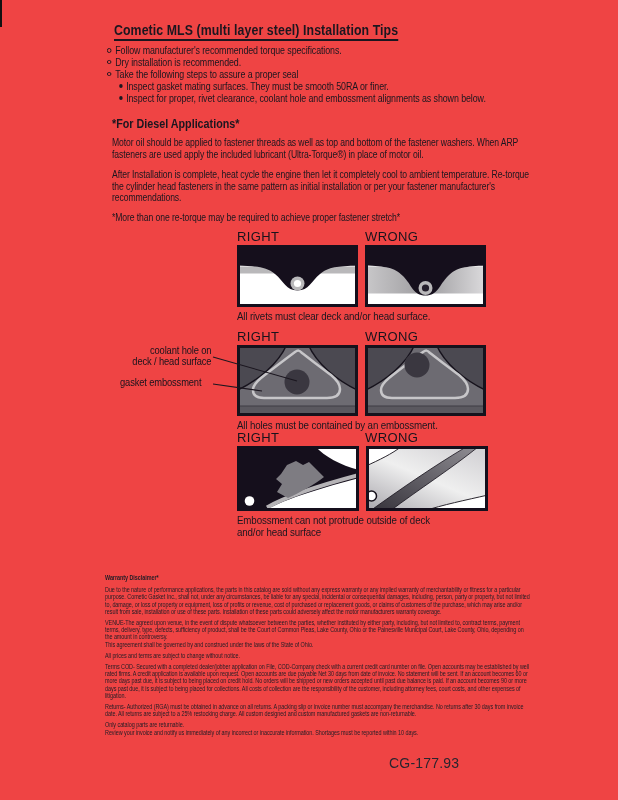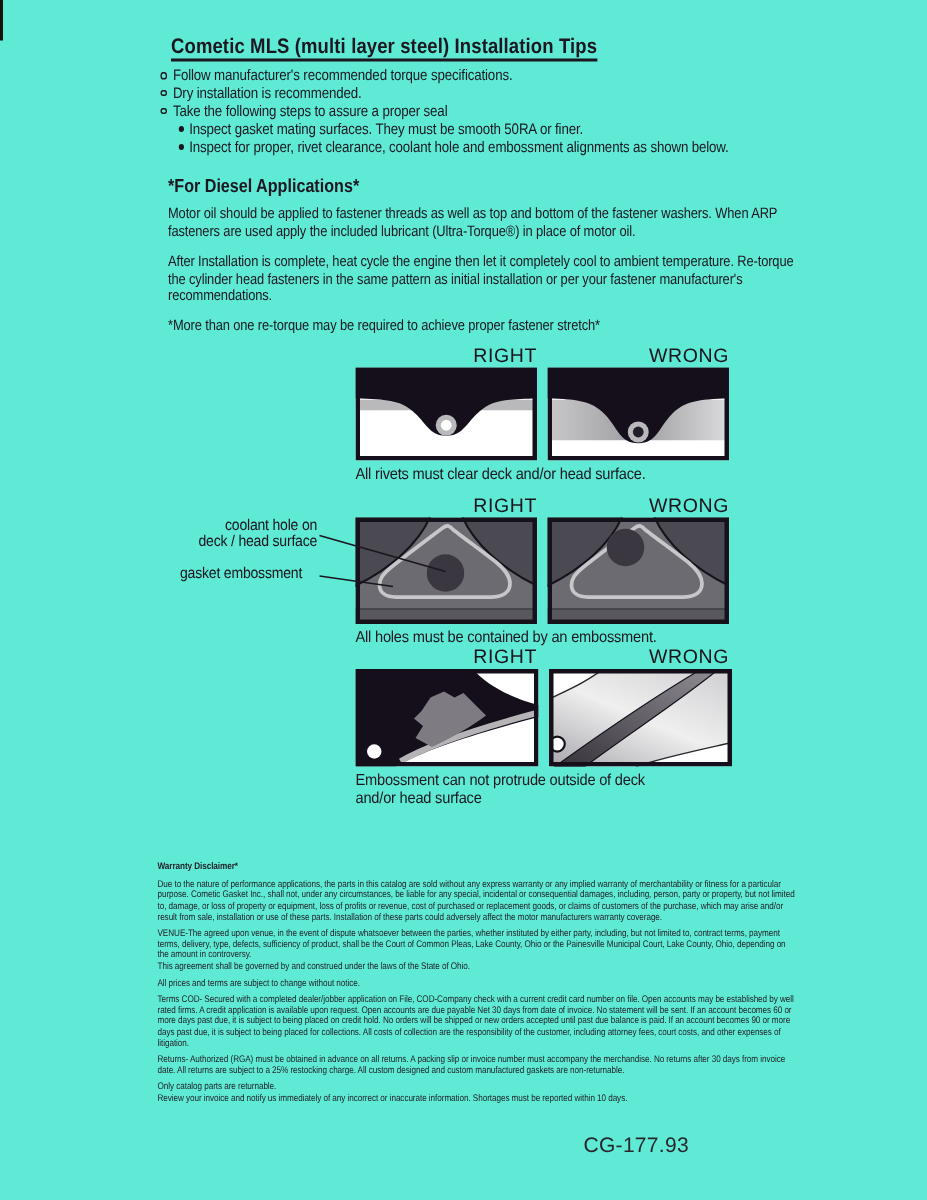--- a/index.html
+++ b/index.html
@@ -1,16 +1,16 @@
 <!DOCTYPE html>
 <html><head>
 <meta charset="utf-8">
 <style>
   html,body{margin:0;padding:0;background:#fff;}
-  #page{position:relative;width:618px;height:800px;background:#5eead4;overflow:hidden;
+  #page{position:relative;width:618px;height:800px;background:#ef4444;overflow:hidden;
         font-family:"Liberation Sans",sans-serif;color:#1b161f;}
   .edge-mark{position:absolute;left:0;top:0;width:2px;height:27px;background:#111;}
 
   .title{position:absolute;left:114px;top:22px;font-size:14px;font-weight:bold;
          letter-spacing:.1px;transform:scaleX(.88);transform-origin:0 0;
          border-bottom:2px solid #1b161f;padding-bottom:1px;white-space:nowrap;}
 
   .bullets{position:absolute;left:107px;top:45px;width:520px;font-size:10.2px;line-height:11.9px;
            transform:scaleX(.87);transform-origin:0 0;letter-spacing:-.1px;}
   .bullet{display:flex;}
@@ -19,21 +19,21 @@
   .bullet.sub{margin-left:14px;}
   .sb-marker{width:4px;height:4px;background:#1b161f;border-radius:50%;margin:3.5px 4px 0 0;flex:0 0 auto;}
 
   .diesel{position:absolute;left:112px;top:119px;width:492px;font-size:10px;line-height:11.4px;
           transform:scaleX(.86);transform-origin:0 0;letter-spacing:-.1px;}
   .diesel h2{font-size:12.5px;margin:0 0 7px 0;letter-spacing:0;}
   .diesel p{margin:0 0 9px 0;}
 
   .dgrow{position:absolute;left:237px;width:260px;}
   .dg-labels{display:flex;gap:7px;margin-bottom:1px;}
-  .dg-label{width:121px;text-align:right;font-size:13px;letter-spacing:.4px;color:#18131c;}
+  .dg-label{width:121px;text-align:left;font-size:13px;letter-spacing:.4px;color:#18131c;}
   .dg-boxes{display:flex;gap:7px;}
   .dg-caption{font-size:10.6px;margin-top:3px;letter-spacing:-.15px;white-space:nowrap;
               transform:scaleX(.92);transform-origin:0 0;}
   .dg-caption.two{line-height:12px;}
 
   .anno{position:absolute;font-size:10.4px;letter-spacing:-.15px;color:#18131c;
         transform:scaleX(.9);transform-origin:0 0;}
   .anno-coolant{left:116px;top:345px;width:106px;text-align:right;line-height:11px;}
   .anno-emboss{left:120px;top:377px;}
   .leader-svg{position:absolute;left:100px;top:340px;pointer-events:none;}

